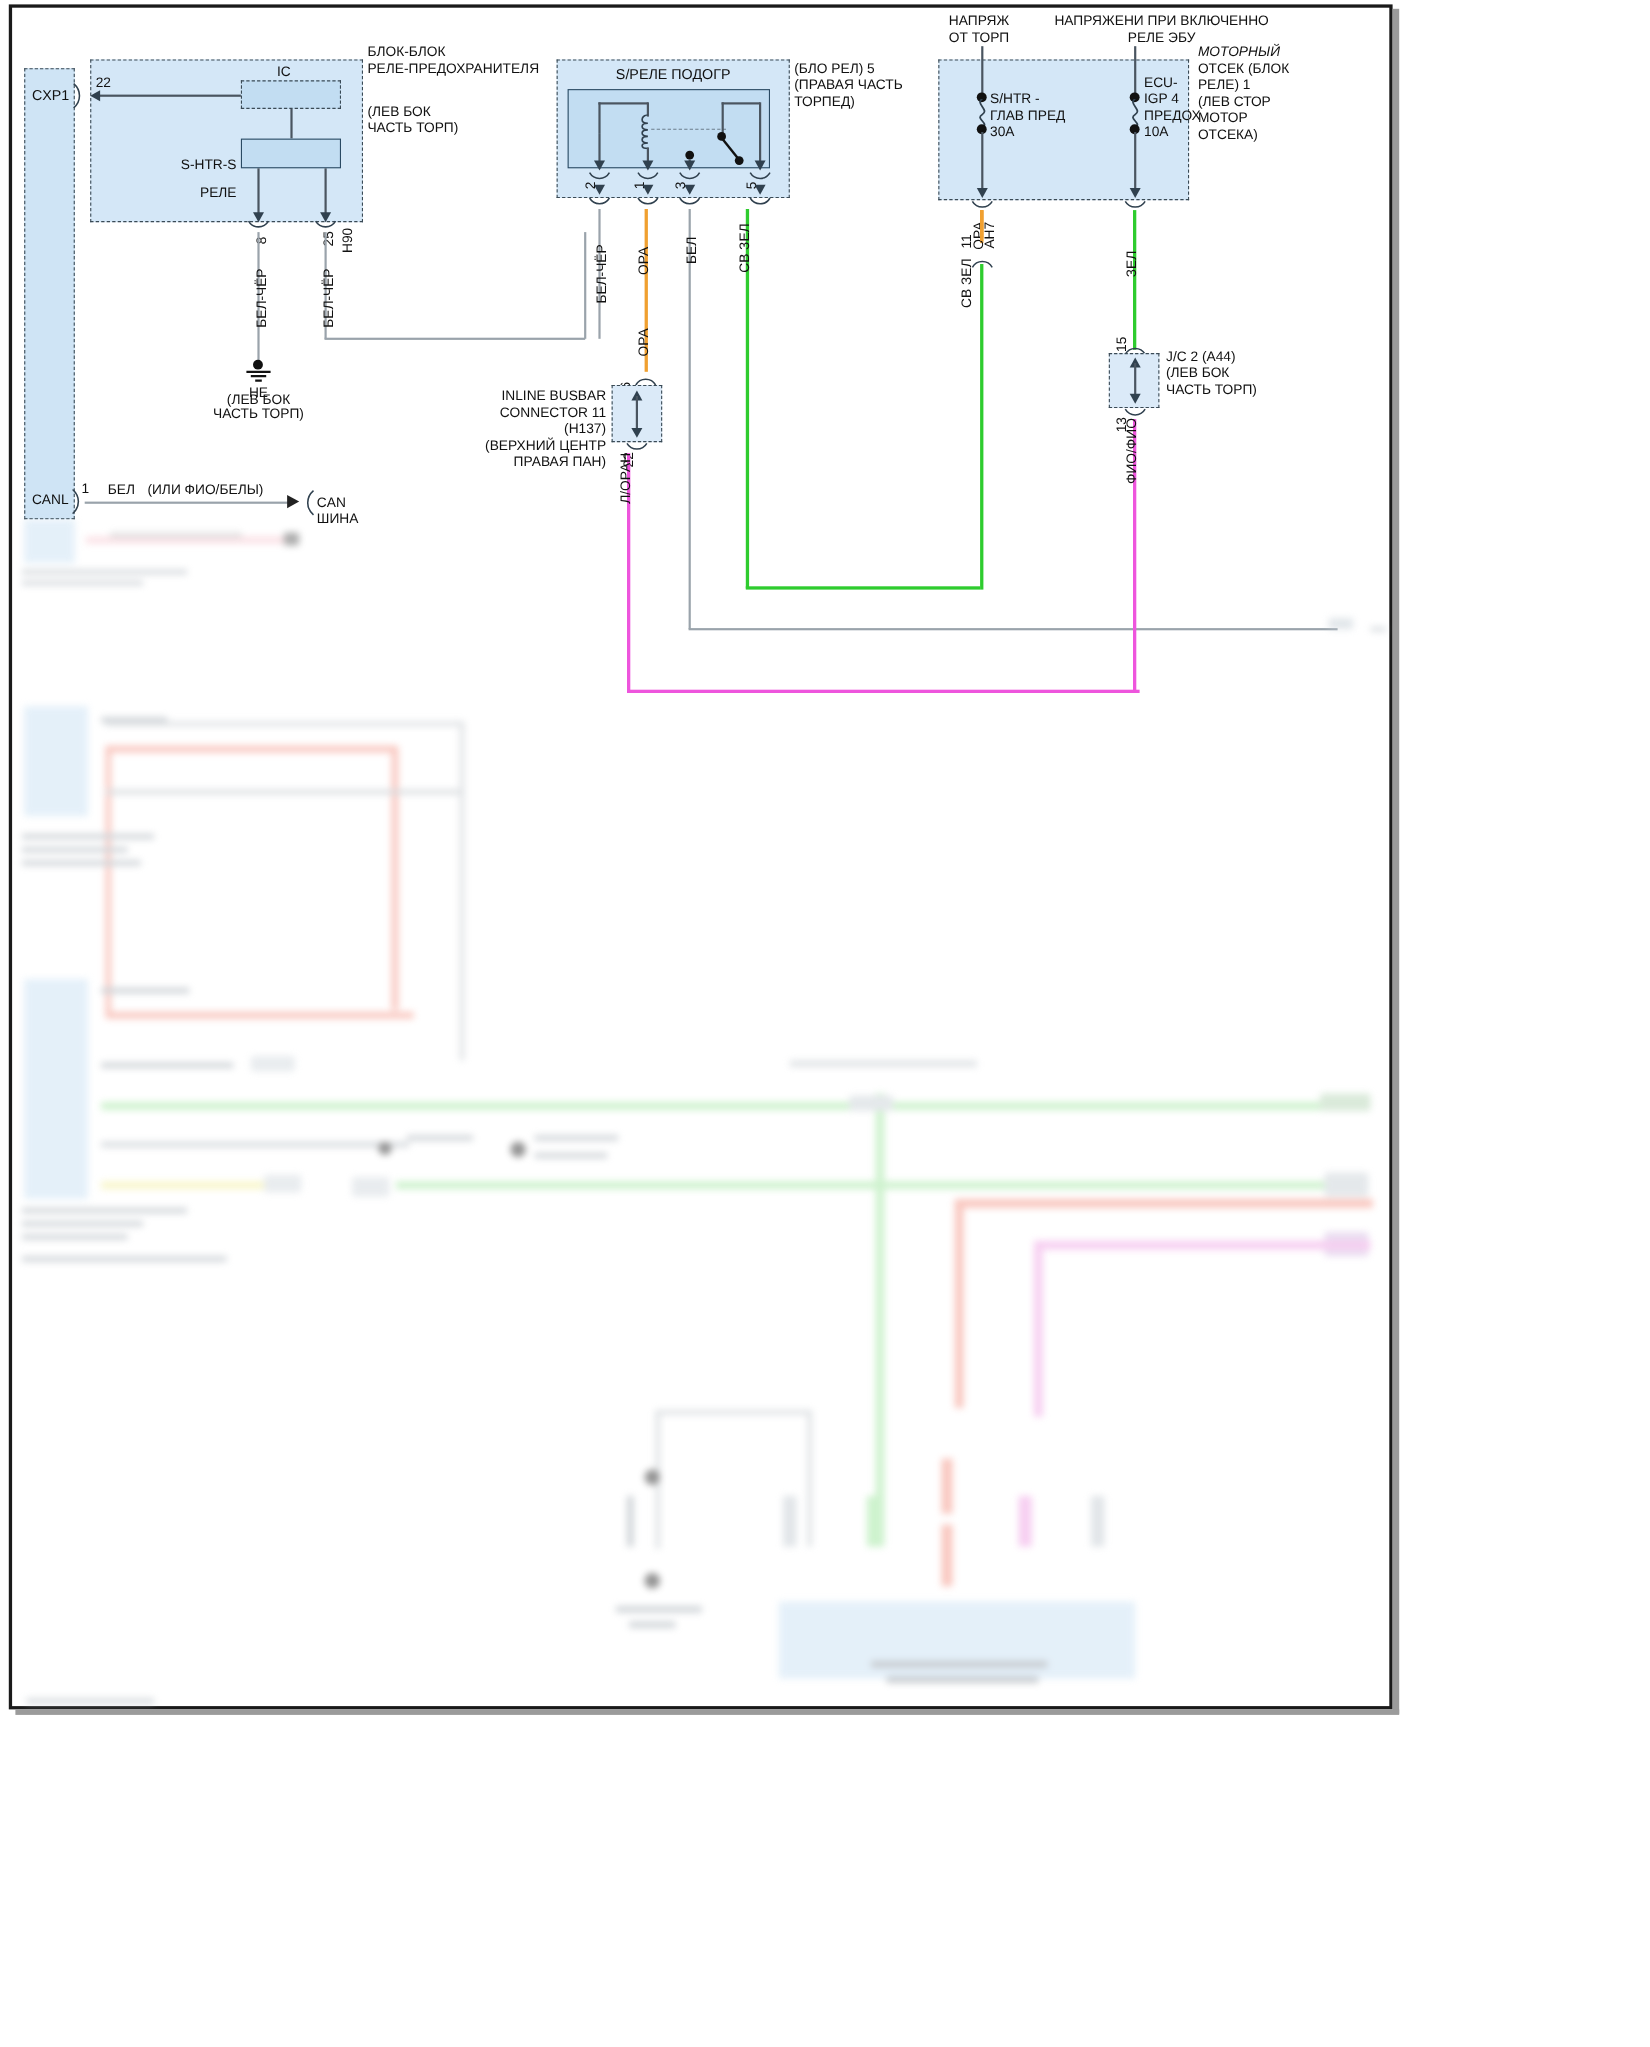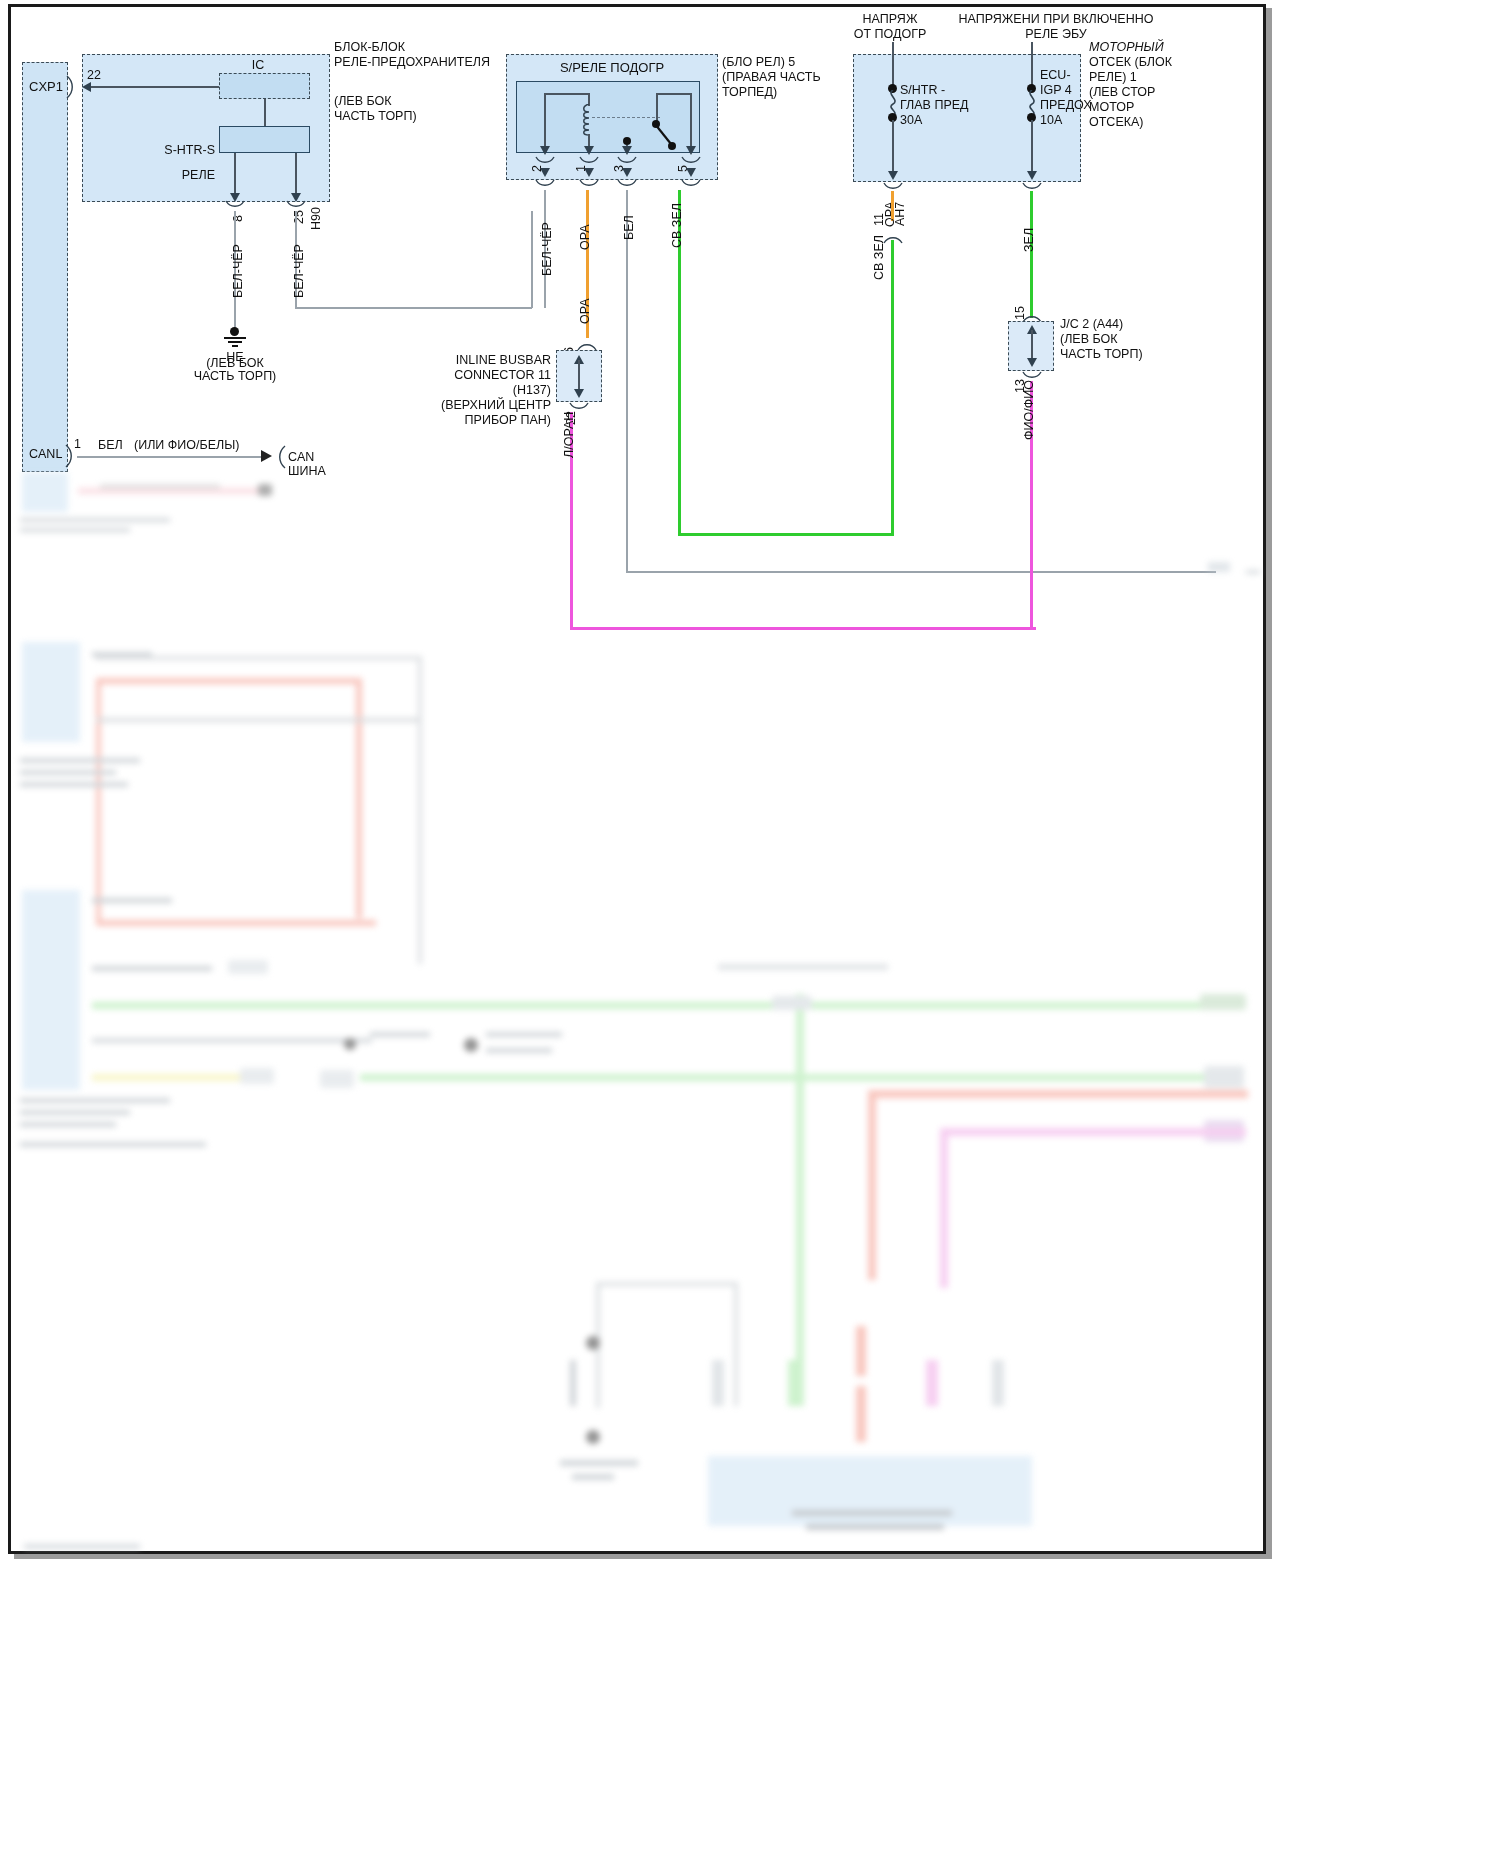--- a/index.html
+++ b/index.html
@@ -231,30 +231,30 @@
   <div class="arrow-d" style="left:574px;top:389px;"></div>
   <svg class="claw" style="left:568px;top:401px;" width="22" height="13" viewBox="0 0 22 13">
     <path d="M2 2 C6 9, 16 9, 20 2" fill="none" stroke="#30414f" stroke-width="1.4"></path>
     </svg>
   <div class="vlbl" style="left:564px;top:425px;">22</div>
 
   <div class="lbl r" style="left:410px;top:353px;width:141px;">INLINE BUSBAR</div>
   <div class="lbl r" style="left:410px;top:368px;width:141px;">CONNECTOR 11</div>
   <div class="lbl r" style="left:410px;top:383px;width:141px;">(H137)</div>
   <div class="lbl r" style="left:400px;top:398px;width:151px;">(ВЕРХНИЙ ЦЕНТР</div>
-  <div class="lbl r" style="left:400px;top:413px;width:151px;">ПРИБОР ПАН)</div>
+  <div class="lbl r" style="left:400px;top:413px;width:151px;">ПРАВАЯ ПАН)</div>
 
   <div class="wire wv magenta" style="left:570px;top:412px;width:3.4px;height:218px;"></div>
   <div class="vlbl" style="left:562px;top:458px;">Л/ОРАН</div>
   <div class="wire wh magenta" style="left:570px;top:627px;width:466px;height:3.4px;"></div>
 
   <div class="dashbox" style="left:853px;top:54px;width:228px;height:128px;"></div>
 
   <div class="lbl c" style="left:835px;top:12px;width:110px;">НАПРЯЖ</div>
-  <div class="lbl c" style="left:835px;top:27px;width:110px;">ОТ ПОДОГР</div>
+  <div class="lbl c" style="left:835px;top:27px;width:110px;">ОТ ТОРП</div>
   <div class="lbl c" style="left:950px;top:12px;width:212px;">НАПРЯЖЕНИ ПРИ ВКЛЮЧЕННО</div>
   <div class="lbl c" style="left:950px;top:27px;width:212px;">РЕЛЕ ЭБУ</div>
 
   <div class="wire wv" style="left:892px;top:42px;height:46px;"></div>
   <div class="dot" style="left:888px;top:84px;width:9px;height:9px;"></div>
   <svg style="position:absolute;left:885px;top:90px;" width="16" height="26" viewBox="0 0 16 26">
     <path d="M8 0 C1 4, 15 10, 8 14 C1 18, 15 22, 8 26" fill="none" stroke="#30414f" stroke-width="1.6"></path>
   </svg>
   <div class="dot" style="left:888px;top:113px;width:9px;height:9px;"></div>
   <div class="wire wv" style="left:892px;top:120px;height:54px;"></div>

